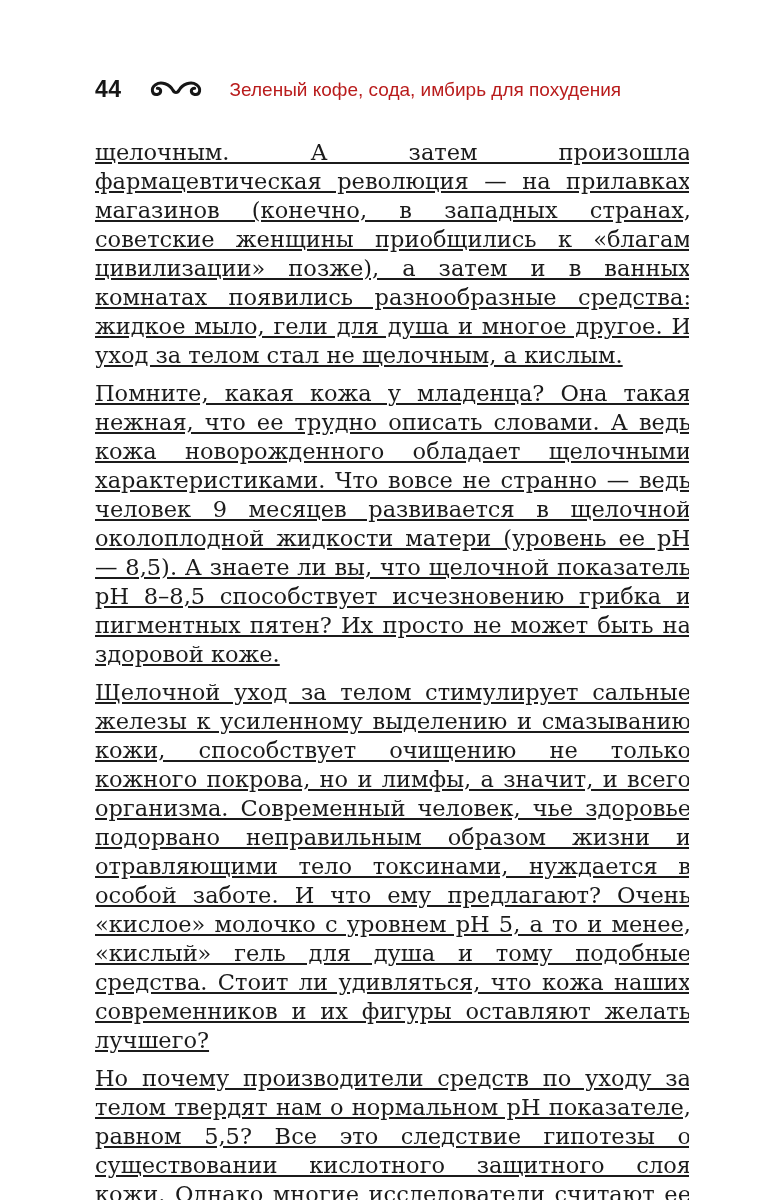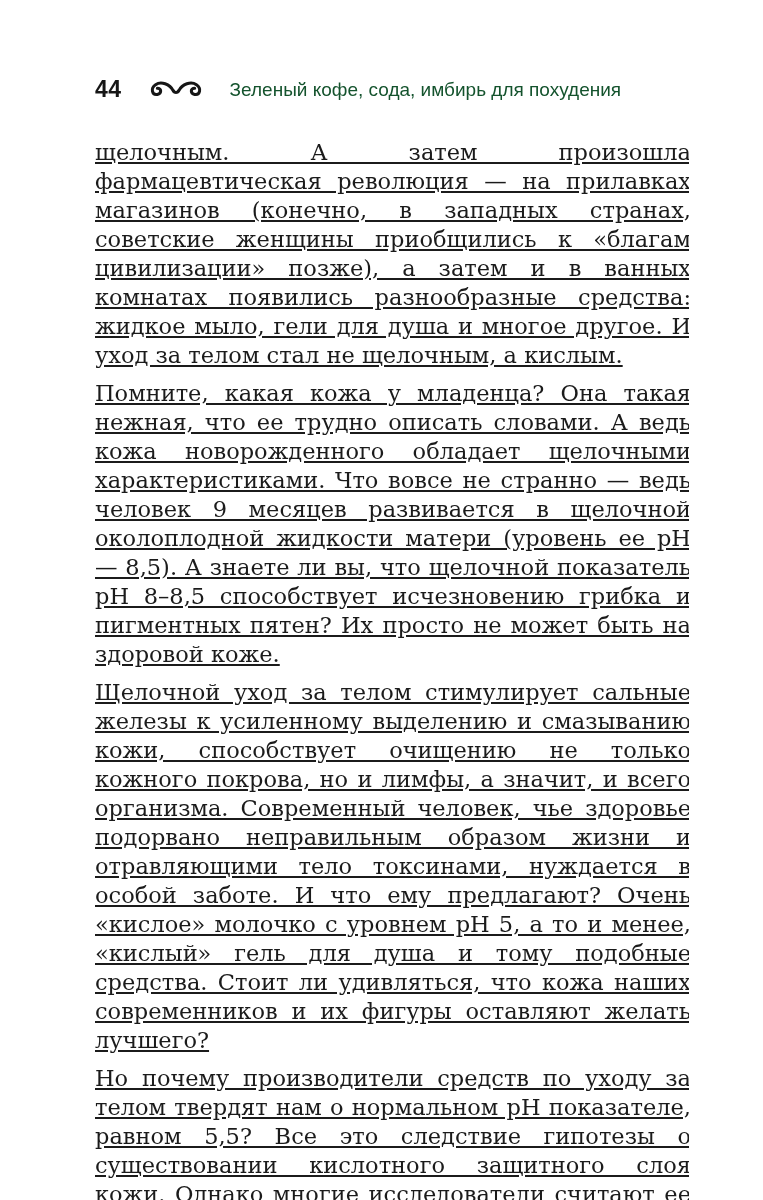--- a/index.html
+++ b/index.html
@@ -33,21 +33,21 @@
   .ornament {
     margin-left: 22px;
     margin-right: 22px;
     display: inline-flex;
     align-items: center;
     color: #161616;
   }
   .running-title {
     font-size: 19px;
     font-weight: 400;
-    color: #14532d;
+    color: #b91c1c;
     white-space: nowrap;
   }
   .body-text {
     position: absolute;
     top: 138px;
     left: 95px;
     width: 596px;
     font-family: "DejaVu Serif", "Liberation Serif", serif;
     font-size: 22.5px;
     line-height: 29px;

